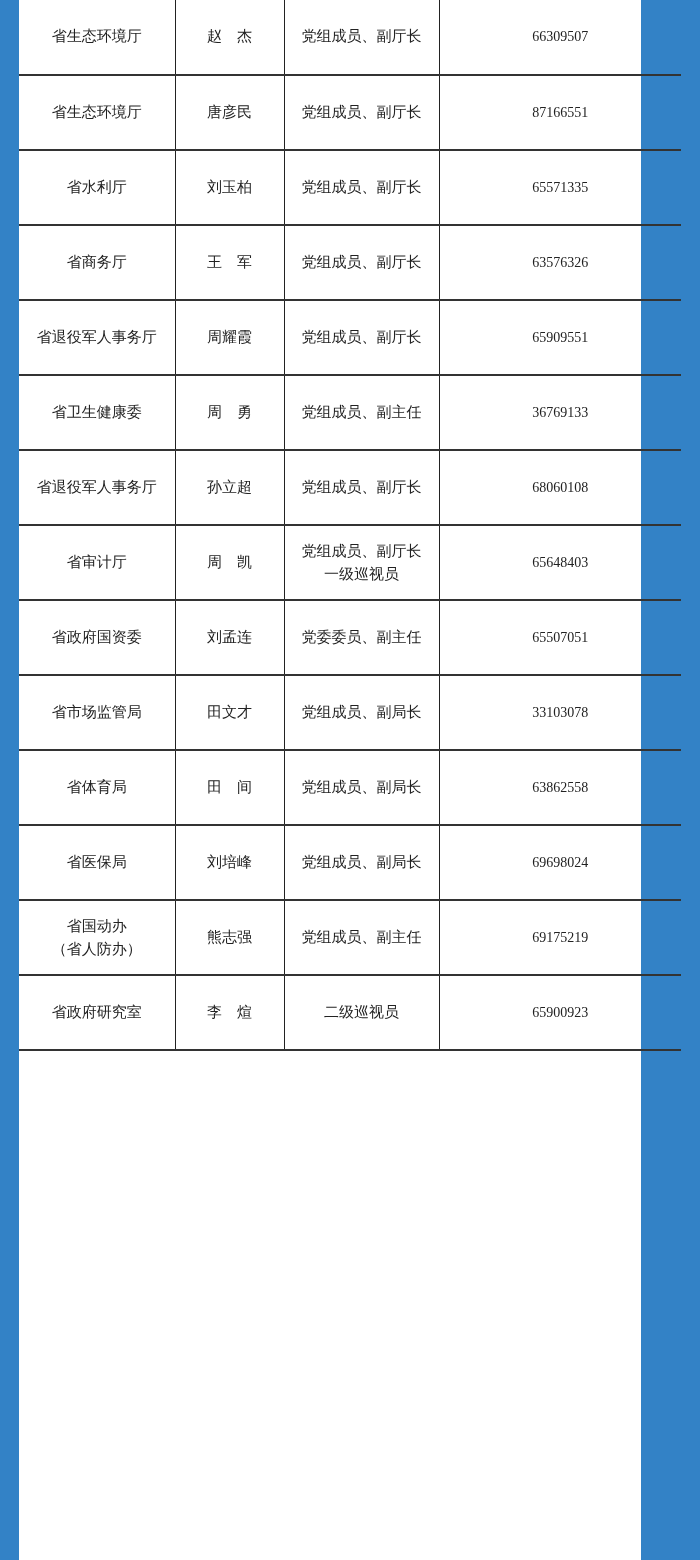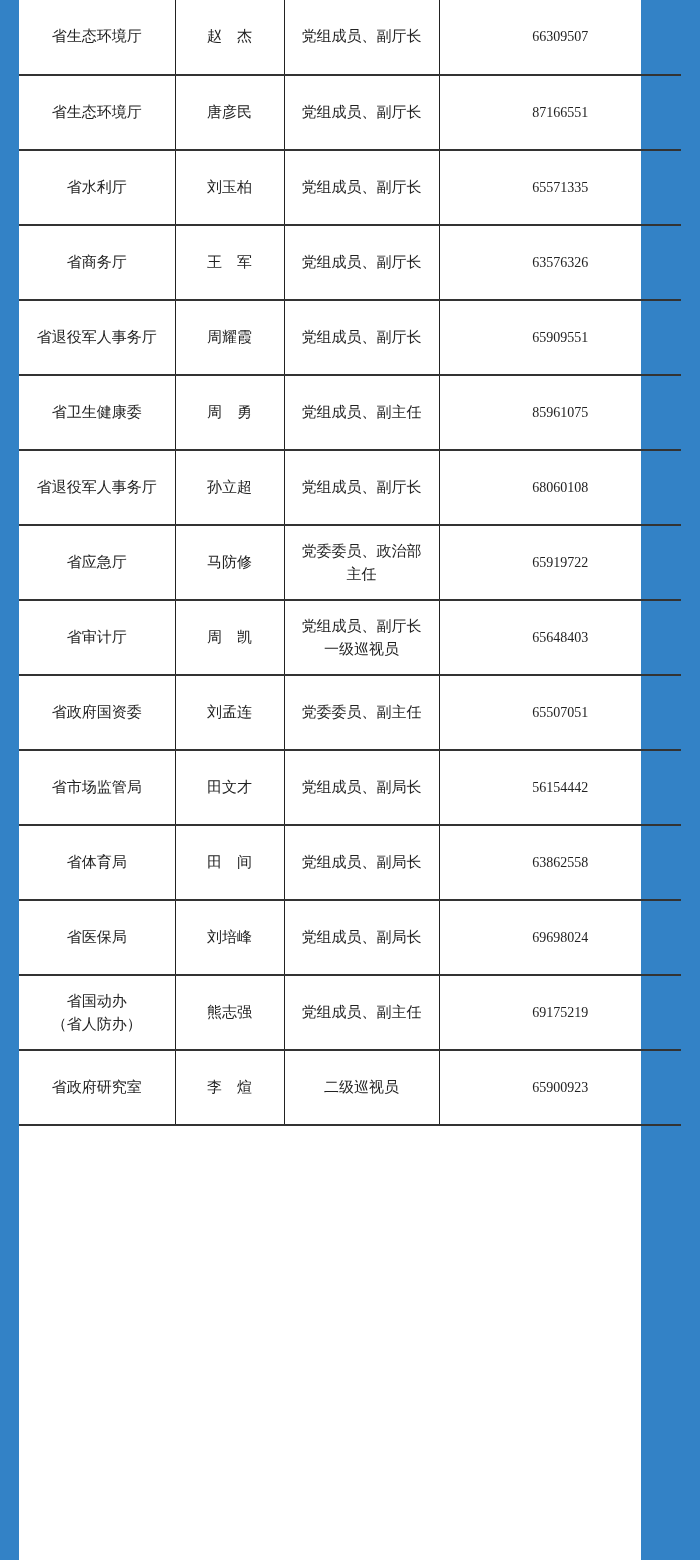--- a/index.html
+++ b/index.html
@@ -94,42 +94,31 @@
           <td class="phone">65909551</td>
         </tr>
         <tr>
           <td>
             <div>省卫生健康委</div>
           </td>
           <td>周　勇</td>
           <td>
             <div>党组成员、副主任</div>
           </td>
-          <td class="phone">85961075</td>
+          <td class="phone">36769133</td>
         </tr>
         <tr>
           <td>
             <div>省退役军人事务厅</div>
           </td>
           <td>孙立超</td>
           <td>
             <div>党组成员、副厅长</div>
           </td>
           <td class="phone">68060108</td>
-        </tr>
-        <tr>
-          <td>
-            <div>省应急厅</div>
-          </td>
-          <td>马防修</td>
-          <td>
-            <div>党委委员、政治部</div>
-            <div>主任</div>
-          </td>
-          <td class="phone">65919722</td>
         </tr>
         <tr>
           <td>
             <div>省审计厅</div>
           </td>
           <td>周　凯</td>
           <td>
             <div>党组成员、副厅长</div>
             <div>一级巡视员</div>
           </td>
@@ -146,21 +135,21 @@
           <td class="phone">65507051</td>
         </tr>
         <tr>
           <td>
             <div>省市场监管局</div>
           </td>
           <td>田文才</td>
           <td>
             <div>党组成员、副局长</div>
           </td>
-          <td class="phone">56154442</td>
+          <td class="phone">33103078</td>
         </tr>
         <tr>
           <td>
             <div>省体育局</div>
           </td>
           <td>田　间</td>
           <td>
             <div>党组成员、副局长</div>
           </td>
           <td class="phone">63862558</td>

